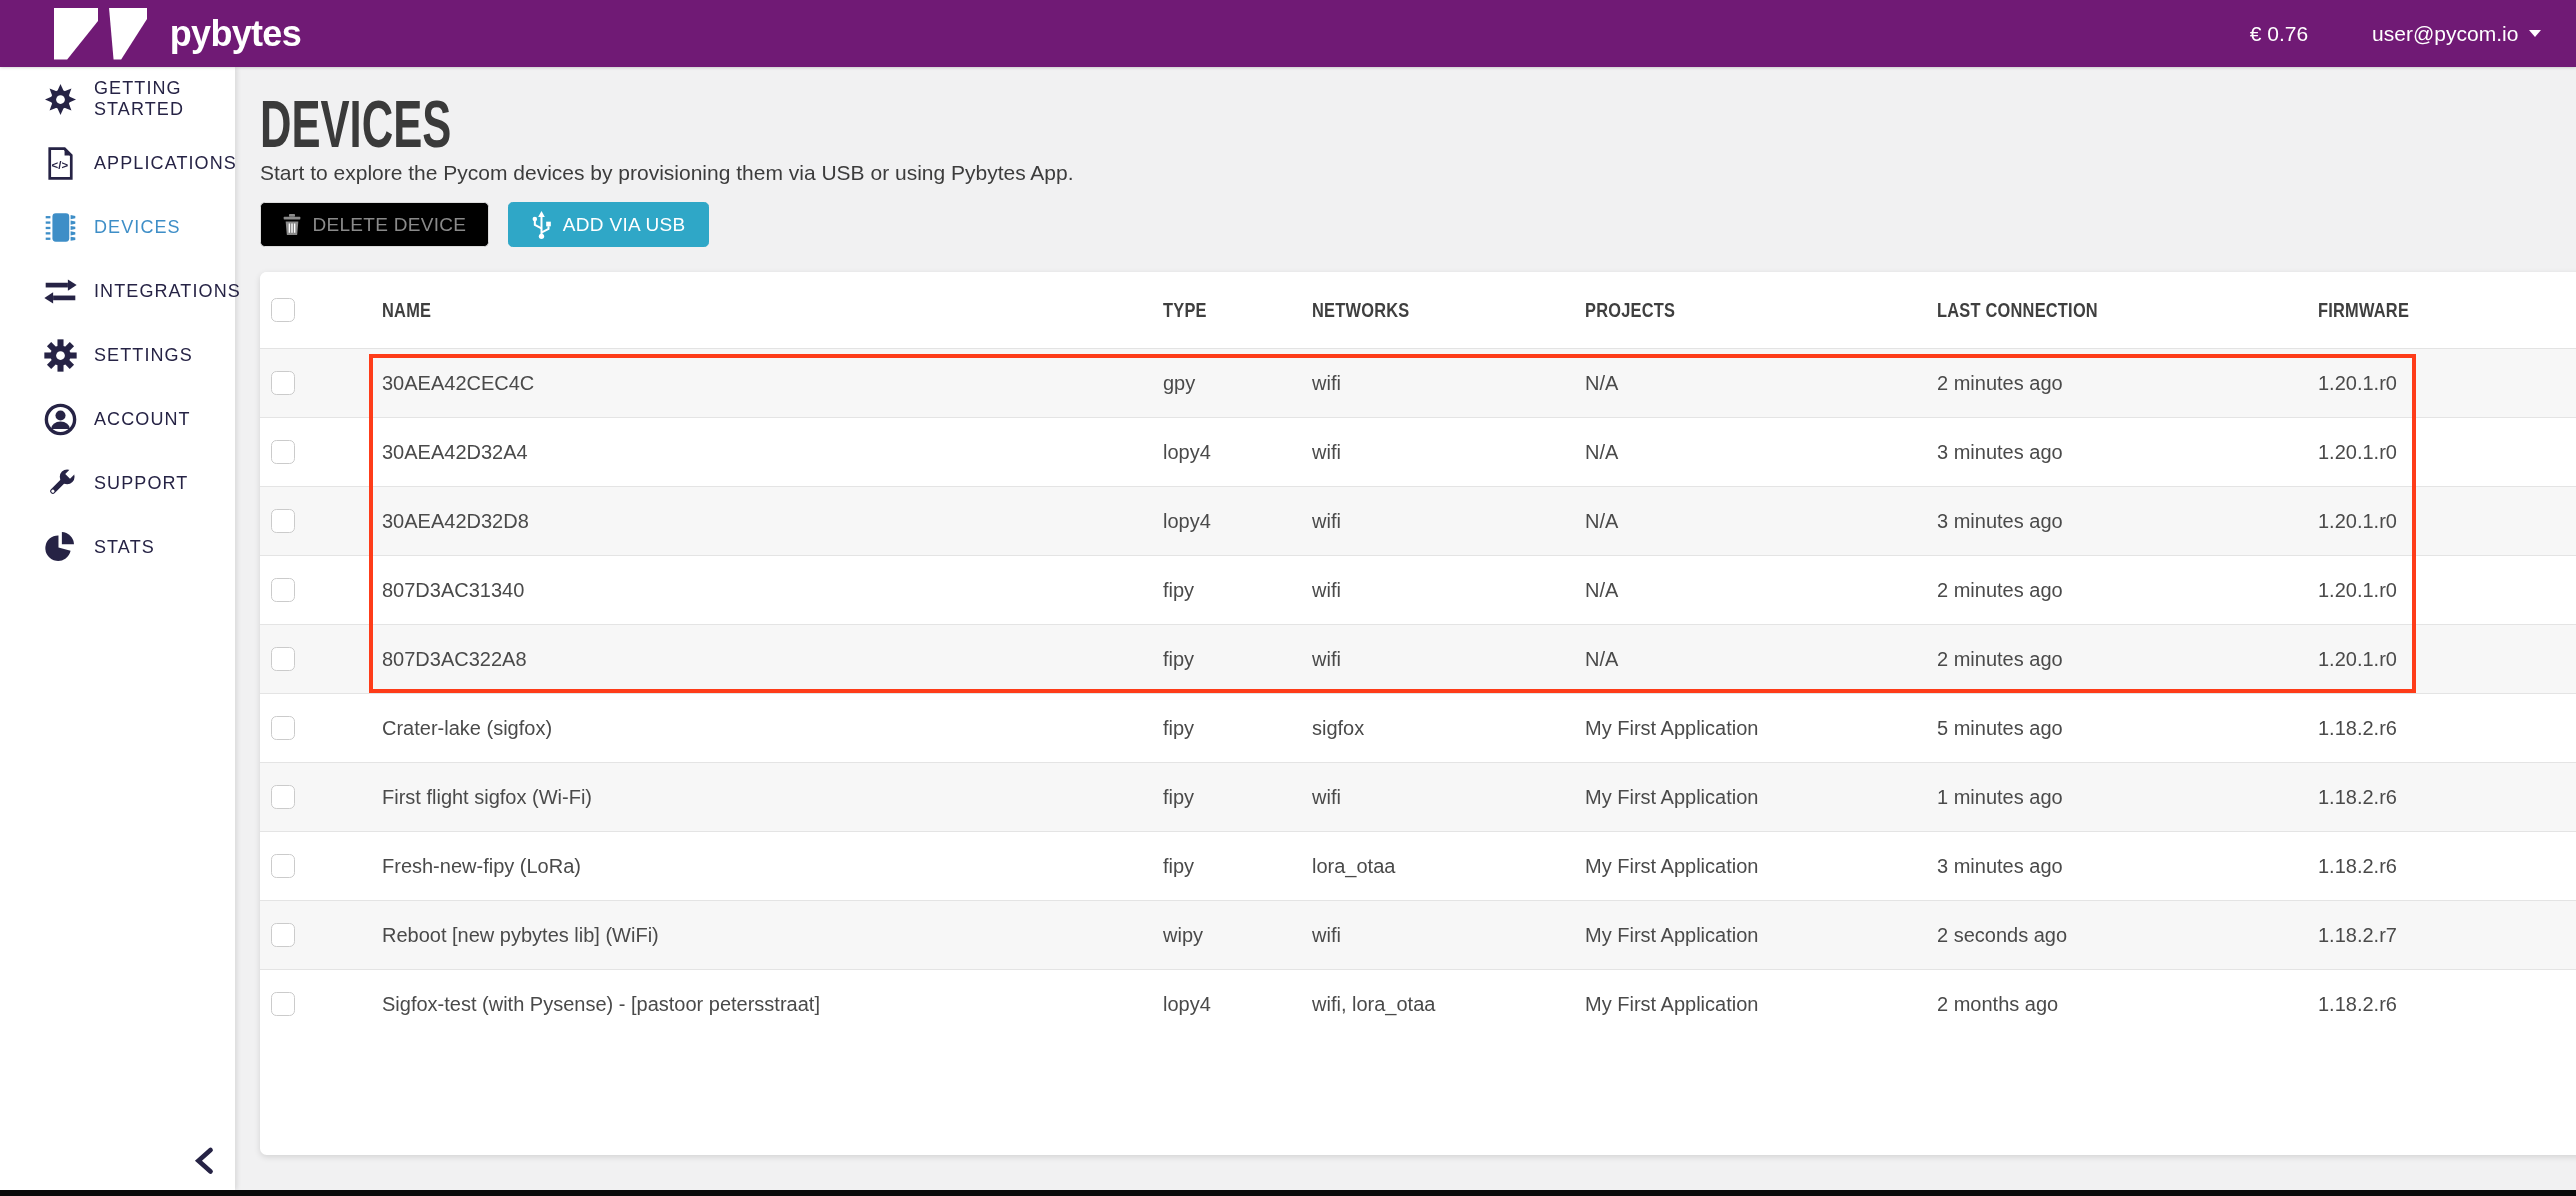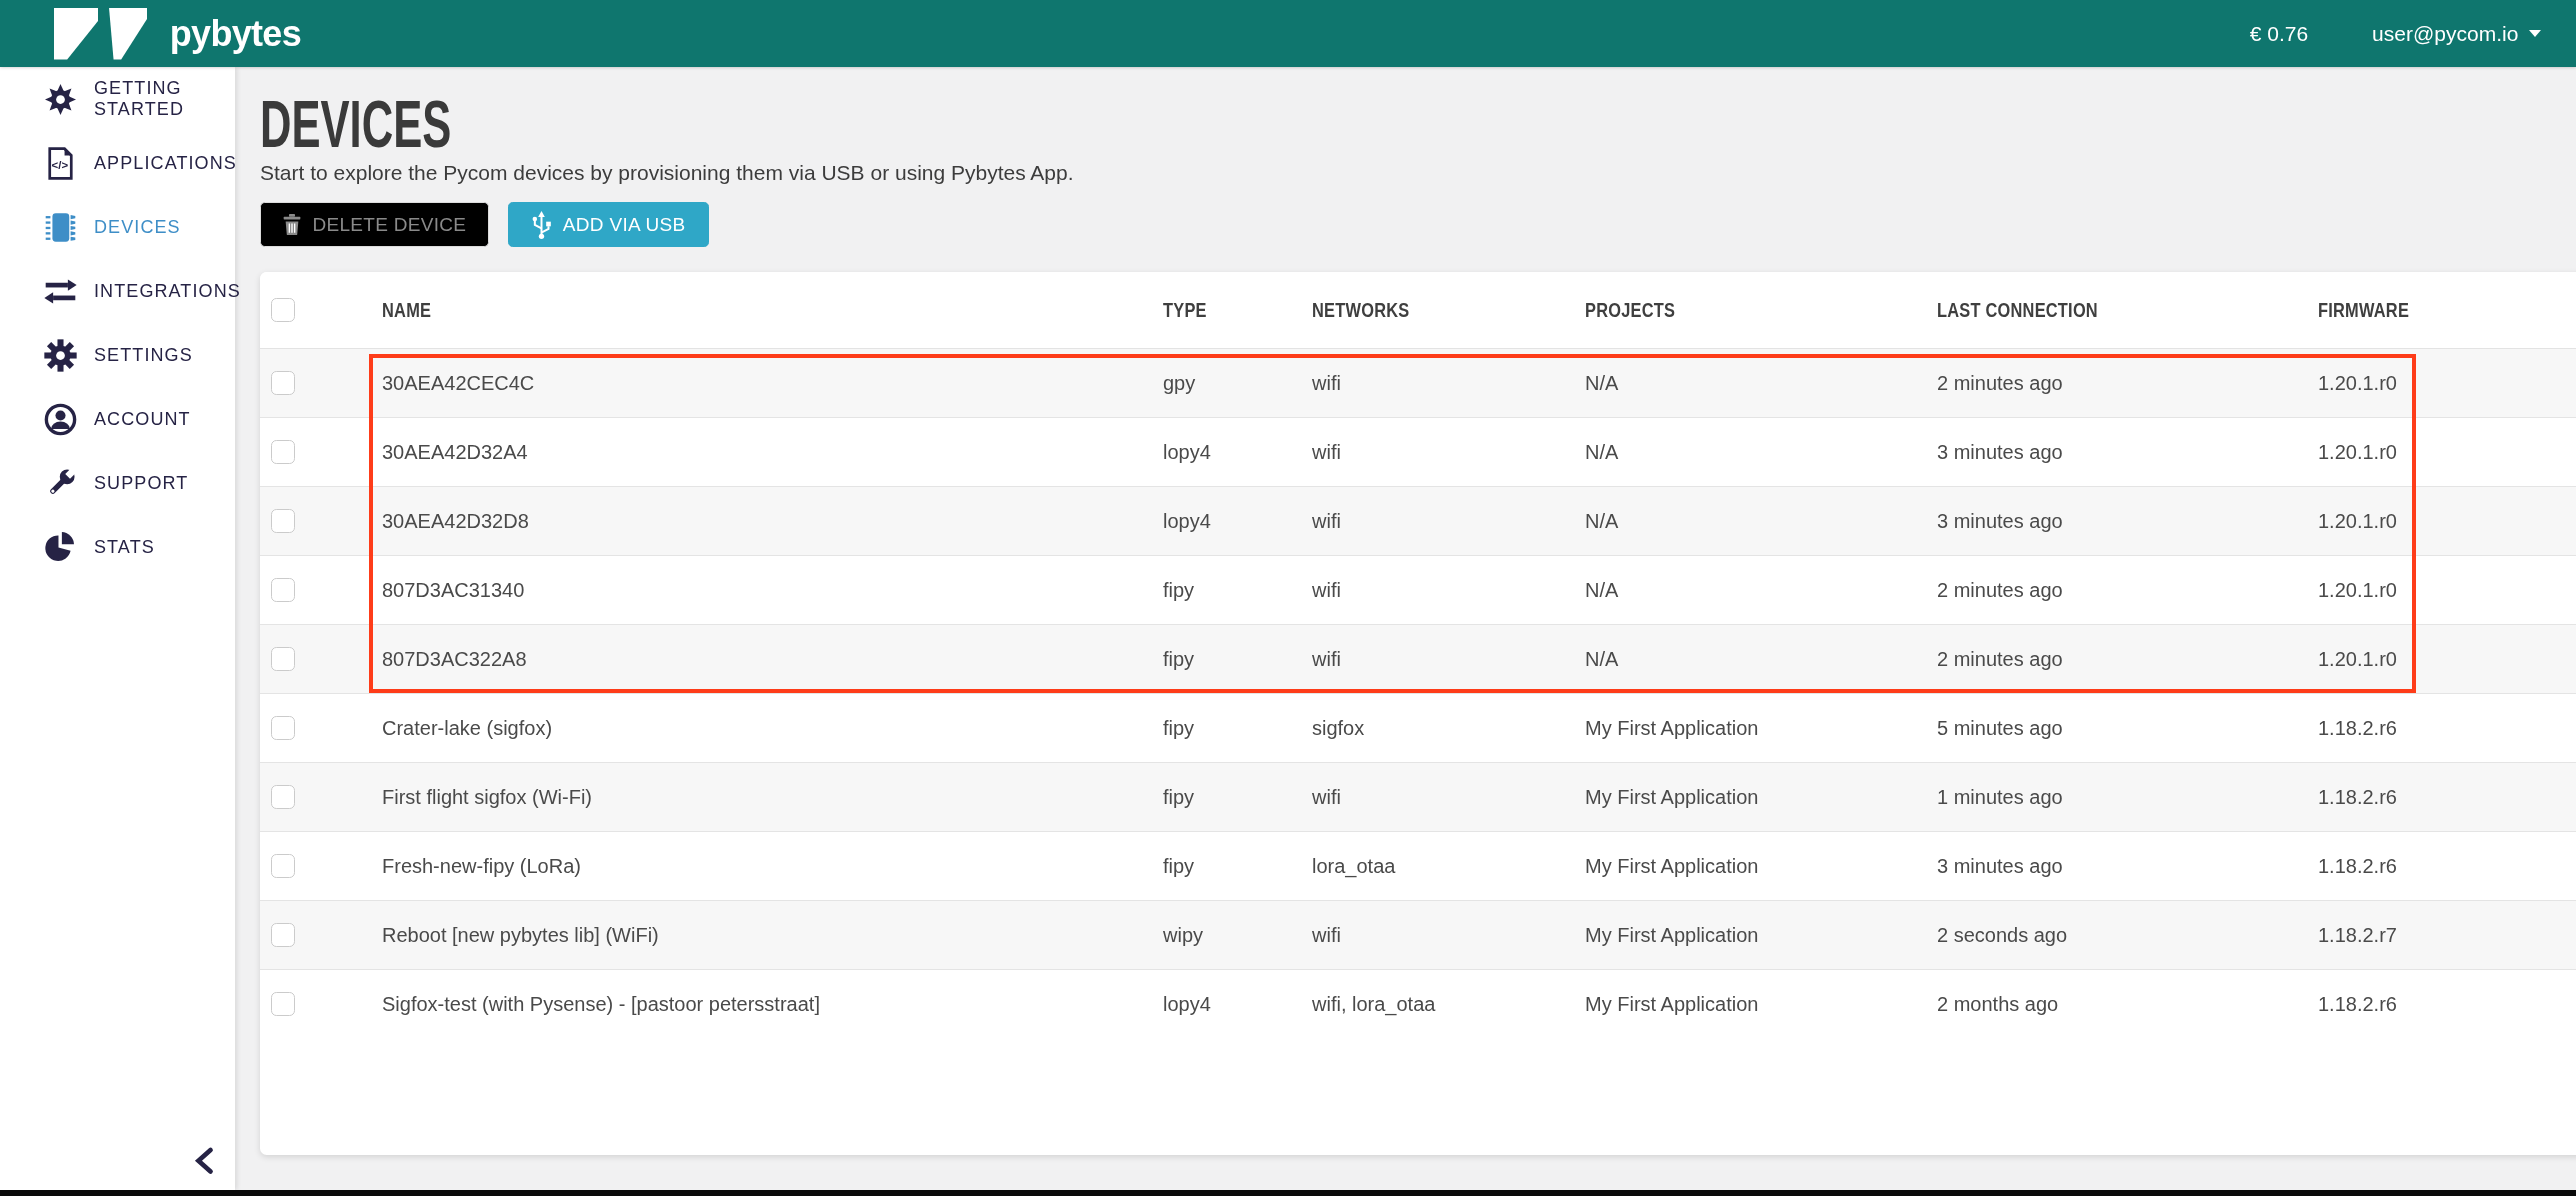--- a/index.html
+++ b/index.html
@@ -4,21 +4,21 @@
 <style>
   html,body{margin:0;padding:0;}
   body{
     width:2576px;height:1196px;overflow:hidden;position:relative;
     background:#f1f1f2;
     font-family:"Liberation Sans","DejaVu Sans",sans-serif;
     -webkit-font-smoothing:antialiased;
   }
   
   .topbar{
-    position:absolute;left:0;top:0;width:100%;height:67px;background:#0f766e;
+    position:absolute;left:0;top:0;width:100%;height:67px;background:#701a75;
     display:flex;align-items:center;z-index:30;
     box-shadow:0 1.3px 3.4px rgba(0,0,0,.25);
   }
   .logo{display:flex;align-items:center;margin-left:54px;}
   .logo-mark{position:relative;width:101px;height:52px;margin-right:14.8px;}
   .flag{position:absolute;top:0;background:#fff;}
   .flag1{left:0;width:44px;height:52px;clip-path:polygon(0 0,100% 0,100% 26%,30% 100%,0 100%);}
   .flag2{left:55px;width:38px;height:52px;clip-path:polygon(0 0,100% 0,100% 22%,32% 100%,12% 100%);}
   .logo-text{color:#fff;font-size:36px;font-weight:bold;letter-spacing:-0.7px;}
   .topbar-right{margin-left:auto;display:flex;align-items:center;gap:64px;padding-right:35px;}

